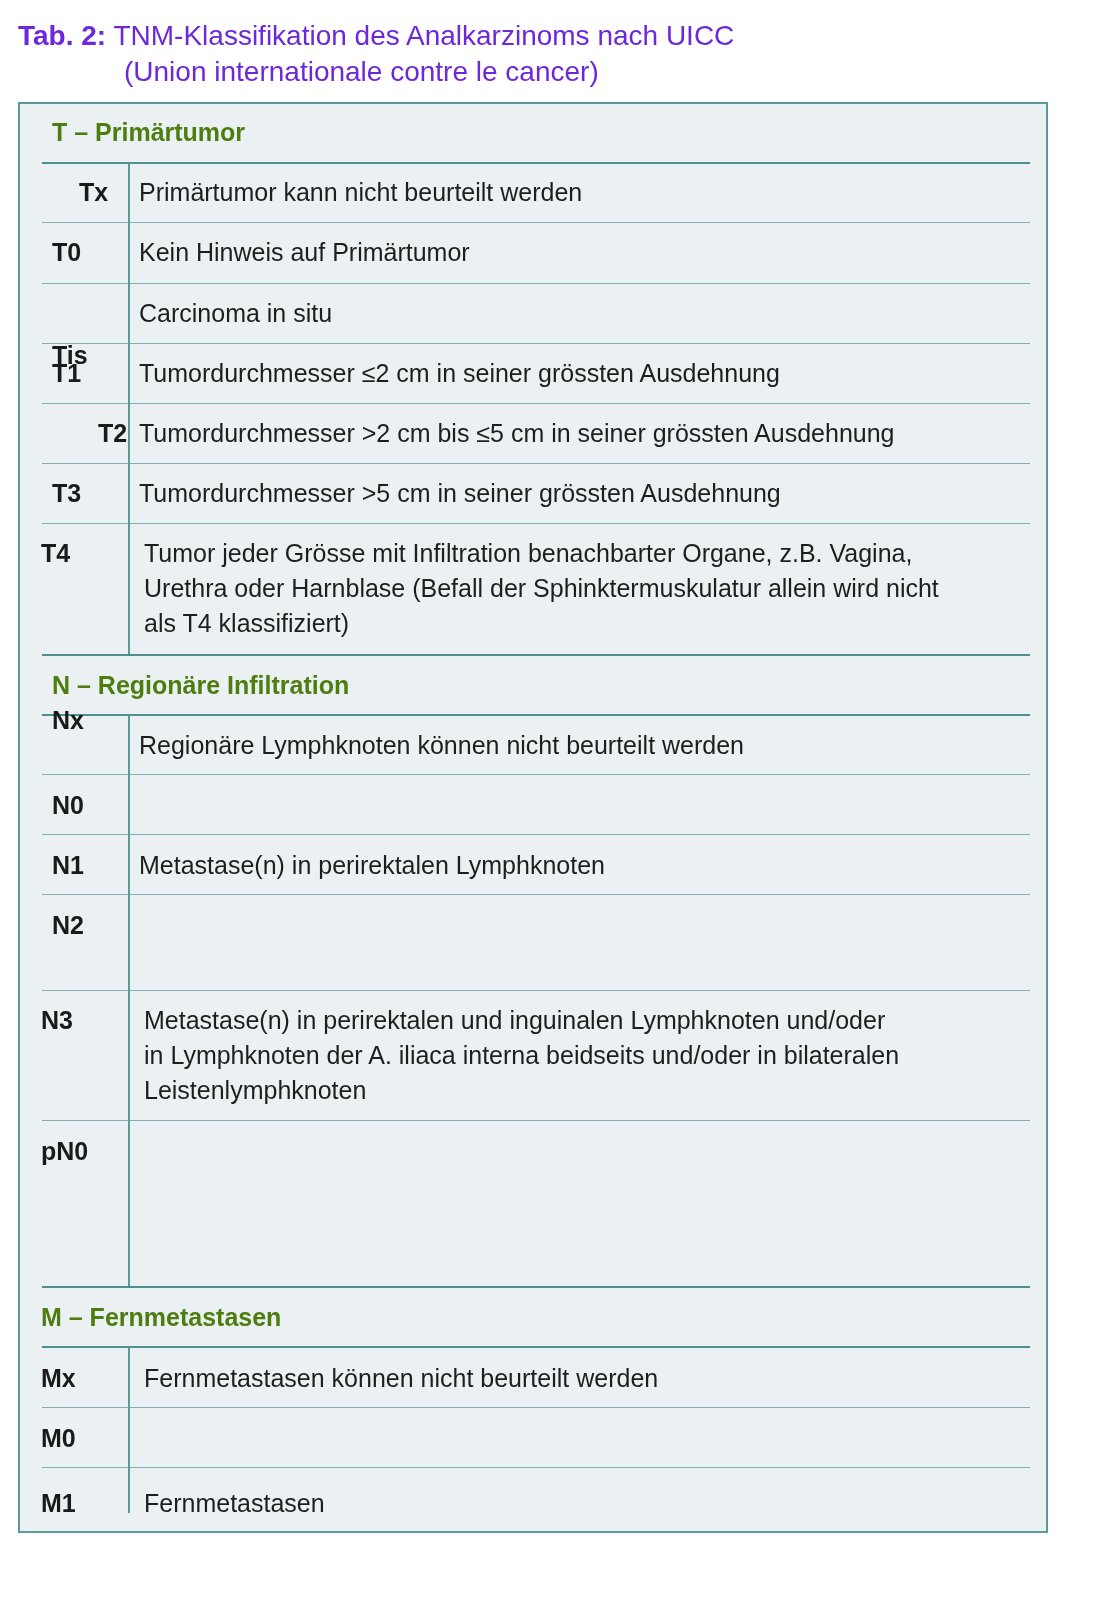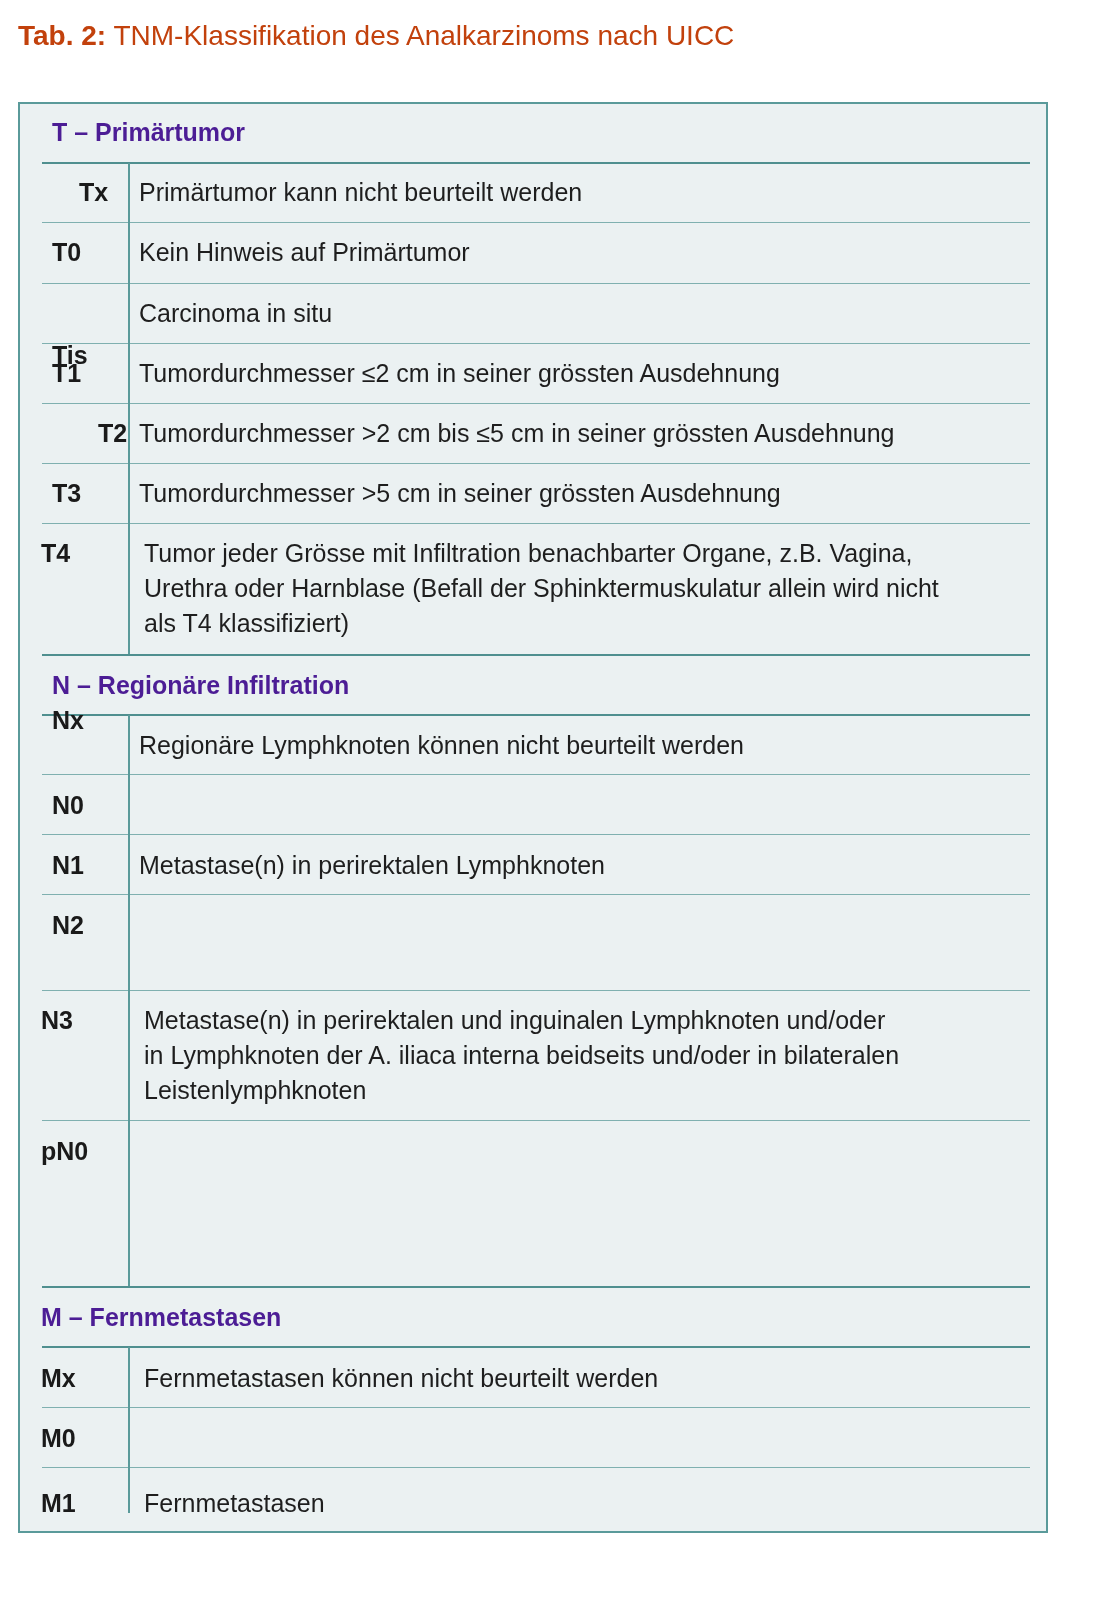--- a/index.html
+++ b/index.html
@@ -1,33 +1,34 @@
 <!DOCTYPE html>
 <html><head>
 <meta charset="utf-8">
 <style>
   html, body { margin:0; padding:0; background:#ffffff; }
   body { width:1100px; height:1600px; position:relative; font-family:"Liberation Sans", sans-serif; color:#1e1e1e; overflow:hidden; }
-  .caption { position:absolute; left:18px; top:18px; font-size:28px; line-height:36px; color:#c2410c; }
+  .caption { position:absolute; left:18px; top:18px; font-size:28px; line-height:36px; color:#6d28d9; }
   .caption .lbl { font-weight:bold; }
   .caption .l2 { display:block; padding-left:106px; }
   .tbl { position:absolute; left:18px; top:102px; width:1030px; height:1431px; border:2px solid #5a9a9a; background:#ebf1f2; box-sizing:border-box; }
   .hline { position:absolute; left:22px; width:988px; height:1px; background:#7fb0b0; }
   .hline.thick { height:2px; background:#4f8f8f; }
   .vline { position:absolute; left:108px; width:2px; background:#5a9a9a; }
-  .sec { position:absolute; font-size:25px; font-weight:bold; color:#4c1d95; }
+  .sec { position:absolute; font-size:25px; font-weight:bold; color:#4d7c0f; }
   .code { position:absolute; font-size:25px; font-weight:bold; color:#1a1a1a; }
   .desc { position:absolute; font-size:25px; line-height:35px; color:#1e1e1e; white-space:pre; }
 </style>
 </head>
 <body>
 
 <div class="caption">
   <span class="lbl">Tab. 2:</span>
   <span>TNM-Klassifikation des Analkarzinoms nach UICC</span>
+  <span class="l2">(Union internationale contre le cancer)</span>
 </div>
 
 <div class="tbl">
 
   <div class="sec" style="left:32px; top:14px;">T – Primärtumor</div>
   <div class="hline thick" style="top:58px;"></div>
 
   <div class="code" style="left:32px; top:74px;margin-left:27px;">Tx</div>
   <div class="desc" style="left:119px; top:71px;">Primärtumor kann nicht beurteilt werden</div>
   <div class="hline" style="top:118px;"></div>

